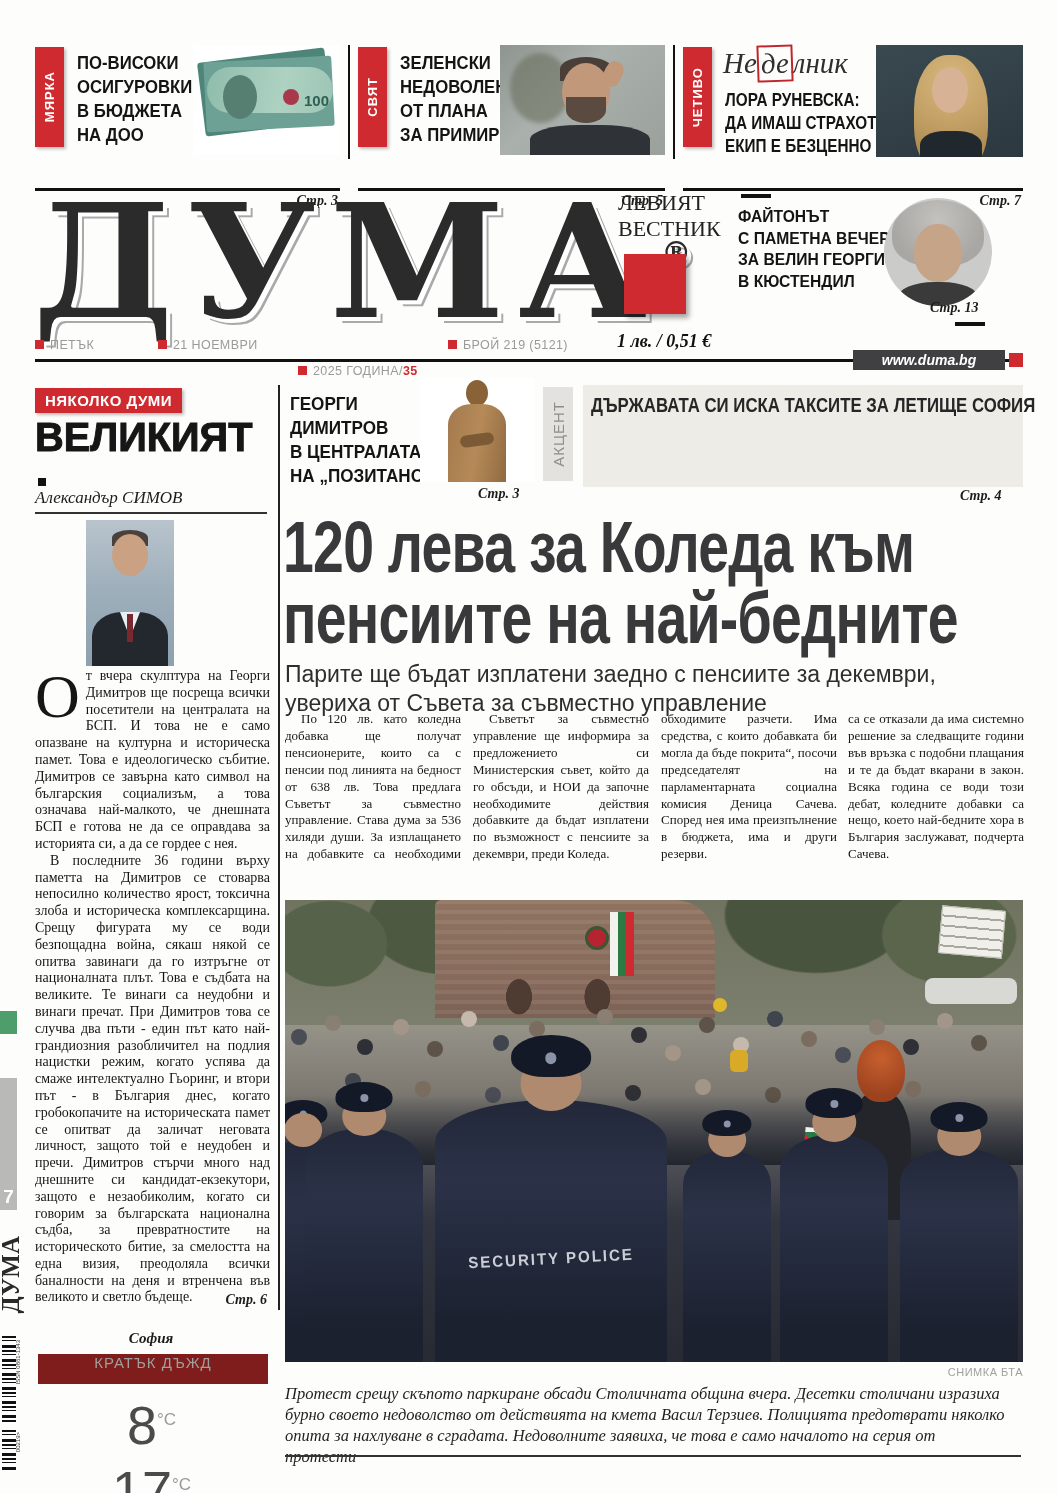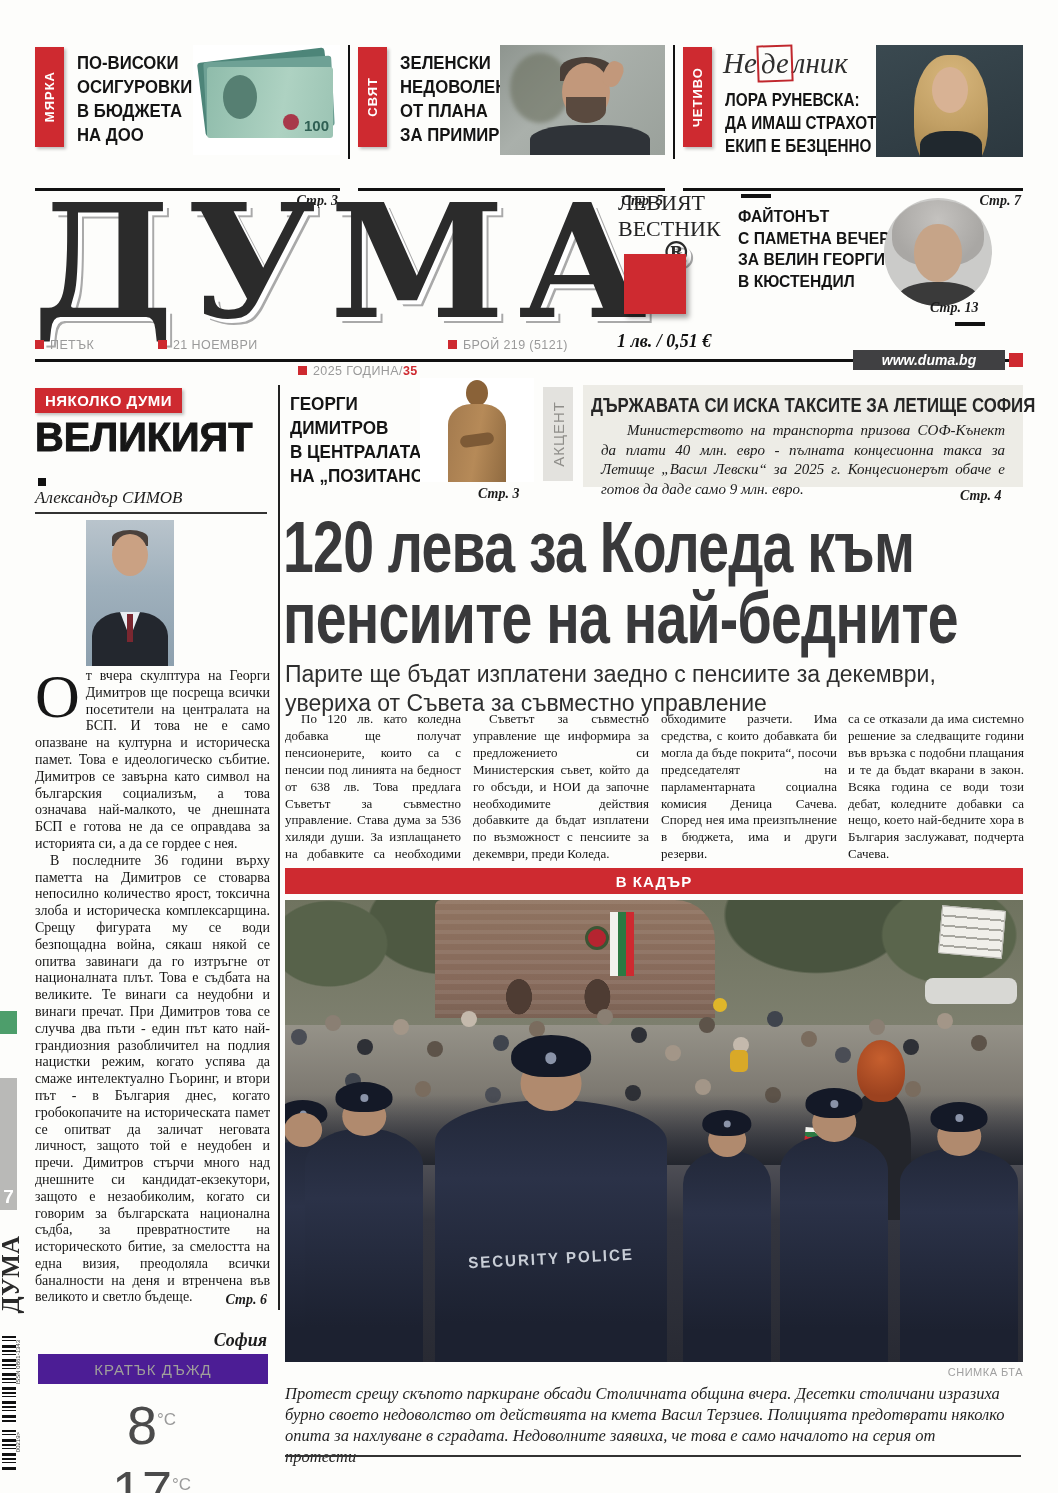--- a/index.html
+++ b/index.html
@@ -18,21 +18,21 @@
   .teaser-title{position:absolute;left:42px;top:6px;font-weight:bold;font-size:19px;line-height:24px;
        color:#141414;transform:scaleX(.88);transform-origin:left top;}
   .teaser-rule{position:absolute;left:0;bottom:-16px;width:100%;border-top:3px solid #111;}
   .teaser-page{position:absolute;right:2px;bottom:-34px;}
   .tdivider{position:absolute;top:45px;height:114px;width:2px;background:#111;}
 
   .money-art{position:absolute;right:0;top:0;width:147px;height:110px;background:#fff;}
   .note{position:absolute;border-radius:3px;}
   .n-back{left:8px;top:10px;width:128px;height:74px;background:#4d8579;transform:rotate(-7deg);}
   .n-mid{left:12px;top:14px;width:128px;height:70px;background:#6ea195;transform:rotate(-3deg);}
-  .n-top{left:14px;top:22px;width:126px;height:71px;background:linear-gradient(100deg,#8fbcab,#aed2c2 60%,#9cc4b4);}
+  .n-top{left:14px;top:22px;width:126px;height:46px;background:linear-gradient(100deg,#8fbcab,#aed2c2 60%,#9cc4b4);border-radius:28px;}
   .n-oval{position:absolute;left:16px;top:8px;width:34px;height:44px;border-radius:50%;background:#567f72;}
   .n-seal{position:absolute;right:34px;bottom:8px;width:16px;height:16px;border-radius:50%;background:#a8384a;}
   .n-val{position:absolute;right:4px;bottom:4px;font-weight:bold;font-size:15px;color:#2f5f53;}
 
   .zel-art{position:absolute;right:0;top:0;width:165px;height:110px;overflow:hidden;
        background:linear-gradient(135deg,#8e958f 0%,#aab0ab 40%,#9aa19b 100%);}
   .zel-blur{position:absolute;left:10px;top:8px;width:60px;height:70px;border-radius:50%;background:#6b705f;opacity:.6;filter:blur(2px);}
   .zel-face{position:absolute;left:62px;top:18px;width:48px;height:58px;border-radius:50%;background:#c2987b;}
   .zel-hair{position:absolute;left:60px;top:12px;width:52px;height:24px;border-radius:50% 50% 0 0;background:#4a3f38;}
   .zel-beard{position:absolute;left:66px;top:52px;width:40px;height:26px;border-radius:0 0 50% 50%;background:#5a4a3f;}
@@ -98,24 +98,24 @@
   .sv-tie{position:absolute;left:41px;bottom:24px;width:6px;height:28px;background:#7a2730;}
   .op-body{position:absolute;left:35px;top:668px;width:235px;font-family:"Liberation Serif",serif;
         font-size:14px;line-height:16.8px;text-align:justify;color:#161616;}
   .op-body p{margin:0;}
   .op-body .p2{text-indent:15px;}
   .dropcap{float:left;font-family:"Liberation Serif",serif;font-size:62px;line-height:52px;
         padding:2px 6px 0 0;color:#161616;}
   .op-page{position:absolute;left:35px;top:1292px;width:232px;text-align:right;}
 
   
-  .w-city{position:absolute;left:35px;top:1330px;width:232px;text-align:right;
-        font-family:"Liberation Serif",serif;font-weight:bold;font-style:italic;font-size:18px;}
-  .w-cond{position:absolute;left:38px;top:1354px;width:230px;height:30px;background:#4c1d95;
-        color:#a09f9b;font-size:15px;letter-spacing:1px;display:flex;align-items:center;justify-content:center;}
+  .w-city{position:absolute;left:35px;top:1330px;width:232px;text-align:center;
+        font-family:"Liberation Serif",serif;font-weight:bold;font-style:italic;font-size:15px;}
+  .w-cond{position:absolute;left:38px;top:1354px;width:230px;height:30px;background:#7f1d1d;
+        color:#a09f9b;font-size:15px;letter-spacing:1px;display:flex;justify-content:center;}
   .w-row{position:absolute;left:35px;top:1390px;width:233px;height:72px;display:flex;
         align-items:center;justify-content:space-between;flex-direction:column;}
   .w-temp{font-size:54px;color:#4b4b4b;line-height:60px;}
   .w-temp sup{font-size:17px;color:#9a9a9a;}
 
   
   .main-divider{position:absolute;left:278px;top:385px;width:1.5px;height:925px;background:#222;}
   .dim-title{position:absolute;left:290px;top:392px;font-weight:bold;font-size:19px;line-height:24px;
         color:#141414;transform:scaleX(.9);transform-origin:left top;}
   .statue{position:absolute;left:420px;top:378px;width:114px;height:104px;background:#fff;overflow:hidden;}
@@ -371,21 +371,20 @@
     <div class="st-head"></div>
     <div class="st-body"></div>
     <div class="st-arm"></div>
   </div>
   <div class="dim-page pgref">Стр. 3</div>
   <div class="akcent">
       <span class="vtext">АКЦЕНТ</span>
     </div>
   <div class="airport">
     <div class="airport-title">ДЪРЖАВАТА СИ ИСКА ТАКСИТЕ ЗА ЛЕТИЩЕ СОФИЯ</div>
-    <div class="airport-text serif">Министерството на транспорта призова СОФ-Кънект да плати 40 млн. евро - пълната концесионна такса за Летище „Васил Левски“ за 2025 г. Концесионерът обаче е готов да даде само 9 млн. евро.</div>
   </div>
   <div class="airport-page pgref">Стр. 4</div>
 
   <div class="headline">120 лева за Коледа към
 пенсиите на най-бедните</div>
   <div class="subhead ml">Парите ще бъдат изплатени заедно с пенсиите за декември,
 увериха от Съвета за съвместно управление</div>
   <div class="story-col" style="left:285px;">
       <p>По 120 лв. като коледна добавка ще получат пенсионерите, които са с пенсии под линията на бедност от 638 лв. Това предлага Съветът за съвместно управление. Става дума за 536 хиляди души. За изплащането на добавките са необходими около 64 млн. лв.</p>
     </div>
@@ -394,23 +393,20 @@
       <p>„НОИ е направил не-</p>
     </div>
   <div class="story-col cont" style="left:848px;">
       <p>са се отказали да има системно решение за следващите години във връзка с подобни плащания и те да бъдат вкарани в закон. Всяка година се води този дебат, коледните добавки са нещо, което най-бедните хора в България заслужават, подчерта Сачева.</p>
     </div>
   <div class="story-col cont" style="left:661px;">
       <p>обходимите разчети. Има средства, с които добавката би могла да бъде покрита“, посочи председателят на парламентарната социална комисия Деница Сачева. Според нея има преизпълнение в бюджета, има и други резерви.</p>
       <p>Сачева подчерта, че не</p>
     </div>
 
-  <div class="kadar">
-      <span>В КАДЪР</span>
-    </div>
   <div class="photo">
     <div class="trees"></div>
     <div class="church"></div>
     <div class="wreath"></div>
     <div class="street-sign"></div>
     <div class="car"></div>
     <div class="drape-flag"></div>
     <div class="crowd">
         <span class="heads"></span>
       </div>

